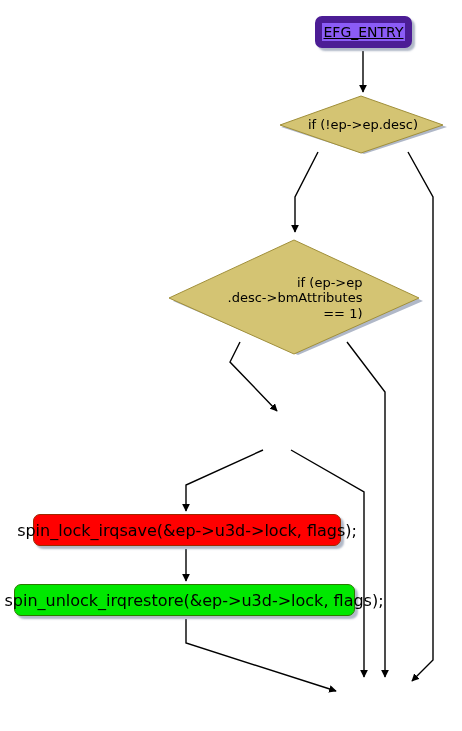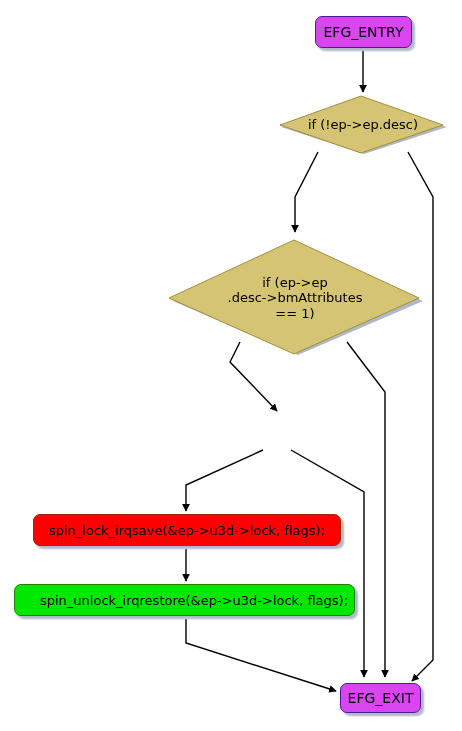--- a/index.html
+++ b/index.html
@@ -25,41 +25,42 @@
     top: 0;
     width: 462px;
     height: 731px;
   }
   .node {
     position: absolute;
     box-sizing: border-box;
   }
   
   .terminator {
-    background: #d946ef;
-    border: 1px solid #4c1d95;
+    background: #8b5cf6;
+    border: 7px solid #4c1d95;
     border-radius: 7px;
     box-shadow: 3px 3px 2px rgba(150,160,180,0.75);
     display: flex;
     align-items: center;
     justify-content: center;
     color: #000000;
     font-size: 14px;
     white-space: nowrap;
     z-index: 3;
+    text-decoration: underline;
   }
   
   .process {
     border-radius: 7px;
     box-shadow: 3px 3px 2px rgba(150,160,180,0.75);
     display: flex;
     align-items: center;
     justify-content: center;
     color: #000000;
-    font-size: 13px;
+    font-size: 16px;
     white-space: nowrap;
     z-index: 3;
     padding: 0 6px;
     box-sizing: border-box;
   }
   .process.red {
     background: #ff0000;
     border: 1px solid #9c2a00;
   }
   .process.green {
@@ -79,21 +80,21 @@
   }
   .decision .dia-label {
     position: absolute;
     left: 0;
     top: 0;
     width: 100%;
     height: 100%;
     display: flex;
     align-items: center;
     justify-content: center;
-    text-align: center;
+    text-align: right;
     color: #000000;
     font-size: 13px;
     line-height: 1.18;
     white-space: pre-line;
     pointer-events: none;
   }
   .decision.small .dia-label {
     font-size: 12px;
   }
 </style>
@@ -152,17 +153,14 @@
 
 
   <div class="node process red" style="left:33px; top:514px; width:308px; height:32px;">
     <span>spin_lock_irqsave(&amp;ep-&gt;u3d-&gt;lock, flags);</span>
   </div>
 
   <div class="node process green" style="left:14px; top:584px; width:341px; height:32px;padding-left:25px;">
     <span>spin_unlock_irqrestore(&amp;ep-&gt;u3d-&gt;lock, flags);</span>
   </div>
 
-  <div class="node terminator" style="left:340px; top:683px; width:81px; height:30px;">
-    <span>EFG_EXIT</span>
-  </div>
 
 </div>
 
 </body></html>

